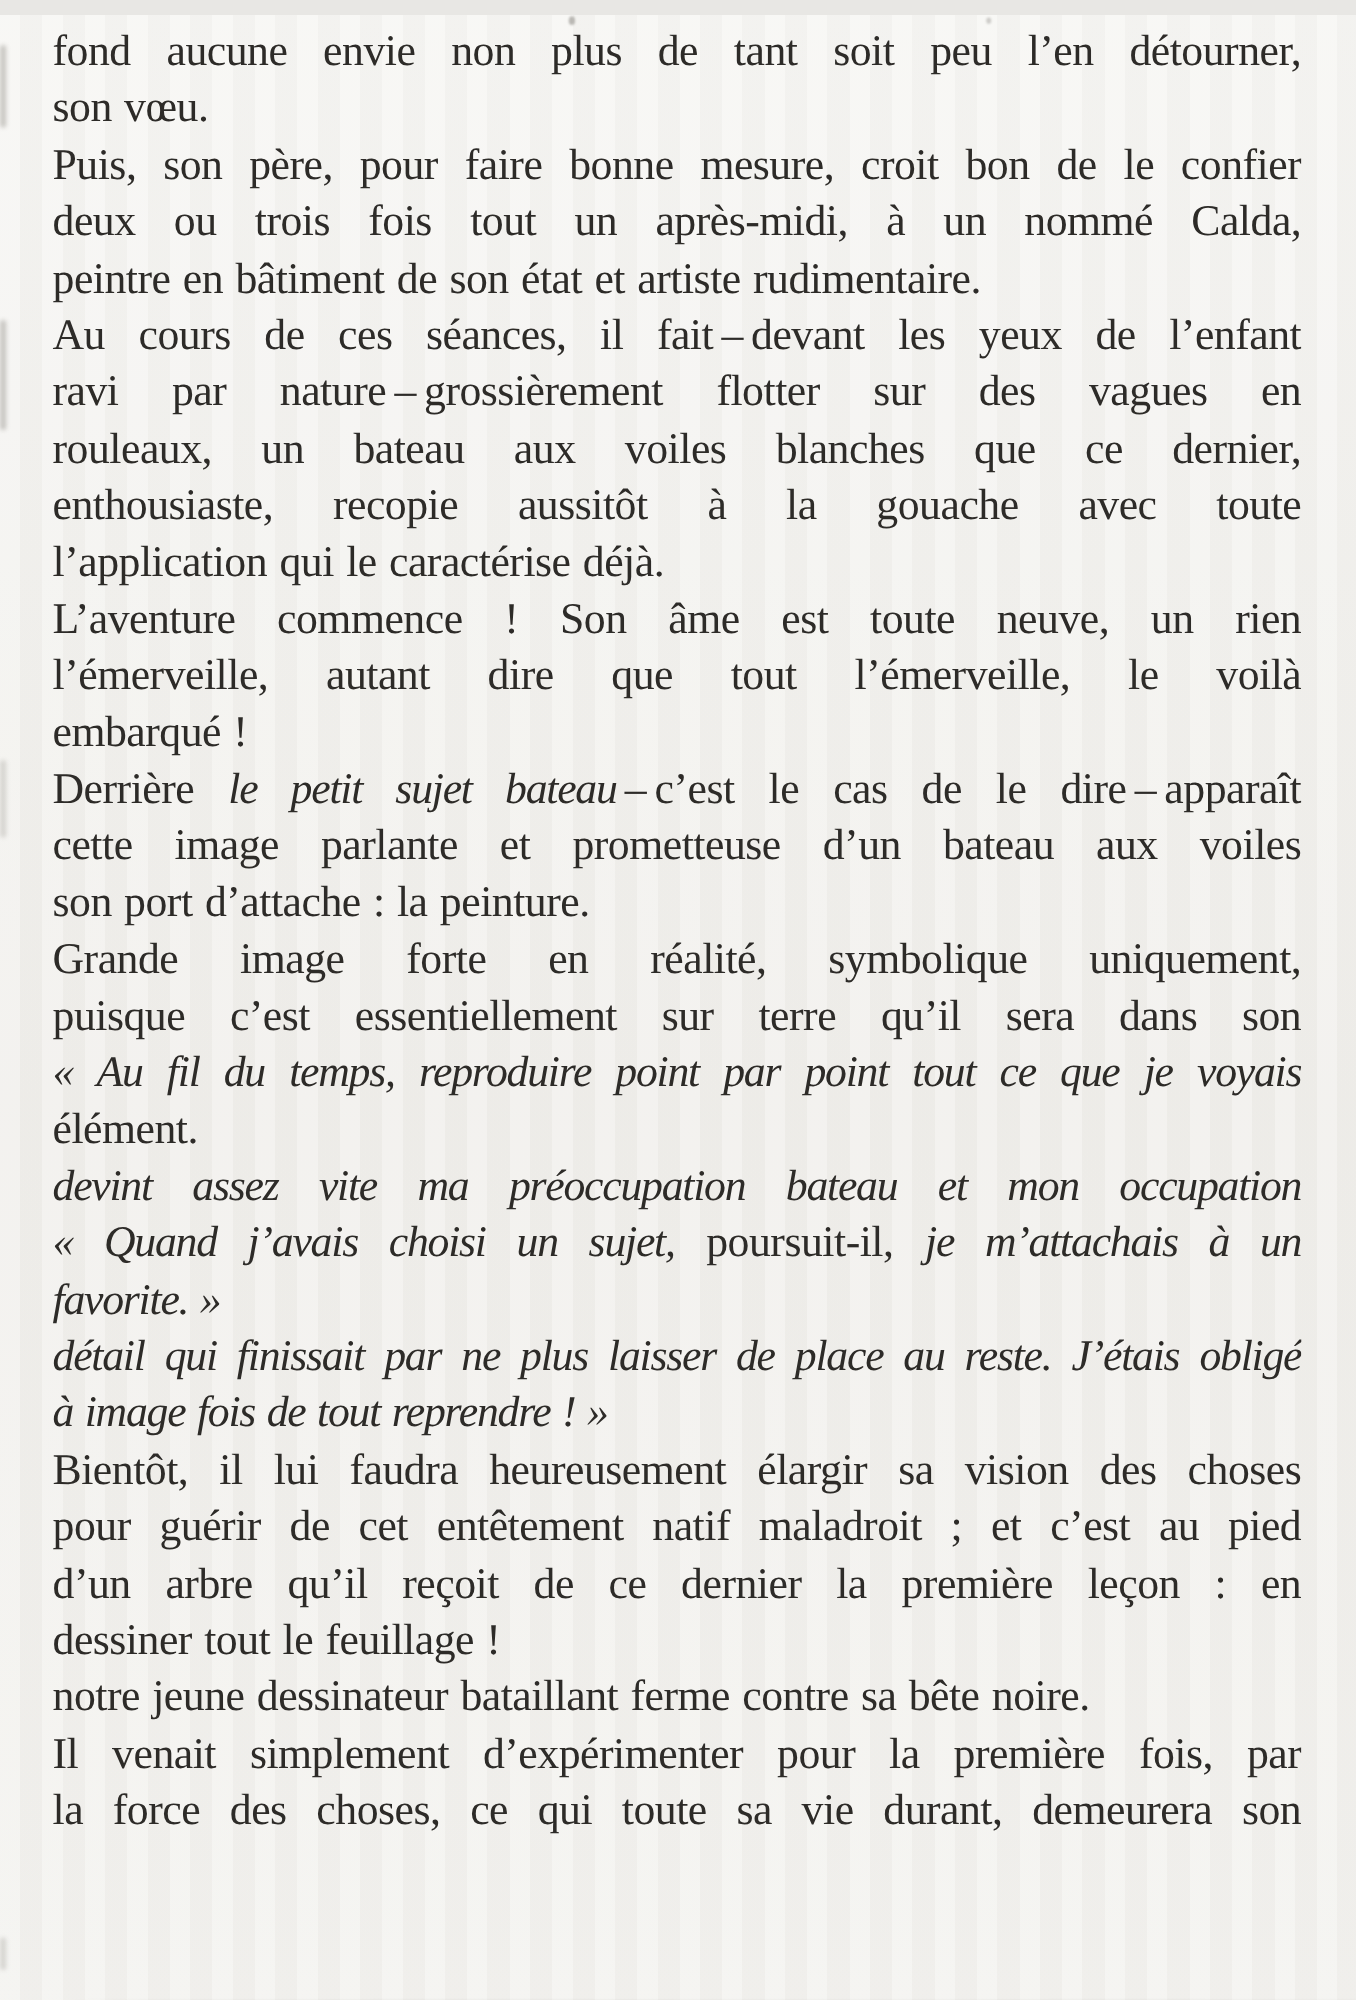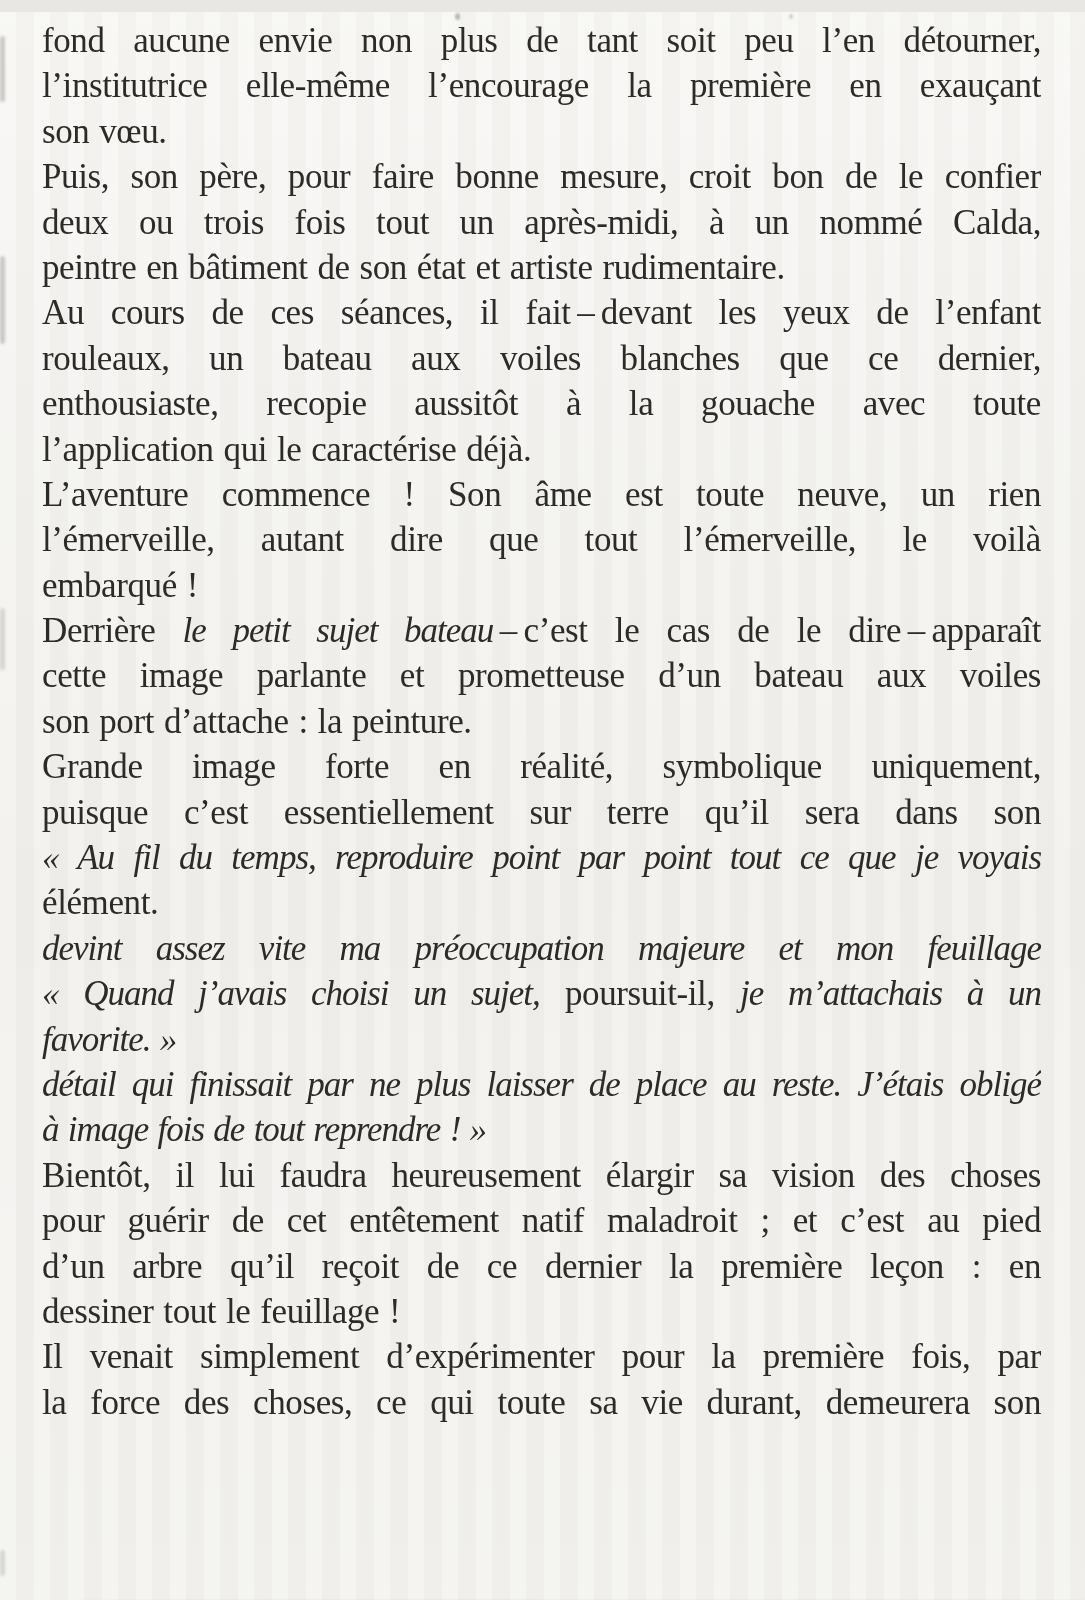--- a/index.html
+++ b/index.html
@@ -84,48 +84,49 @@
   }
   .speck-1 { left: 455px; top: 1px; width: 5px; height: 7px; }
   .speck-2 { left: 789px; top: 2px; width: 4px; height: 5px; opacity: 0.35; }
 </style>
 </head>
 <body>
 
 <div class="scan-page">
   <div class="page-text">
       <div class="line"><span>fond aucune envie non plus de tant soit peu l’en détourner,</span></div>
-      <div class="line"><span>l’institutrice elle-même l’encourage la première en exauçant</span></div>
       <div class="line end"><span>son vœu.</span></div>
       <div class="line"><span>Puis, son père, pour faire bonne mesure, croit bon de le confier</span></div>
       <div class="line"><span>deux ou trois fois tout un après-midi, à un nommé Calda,</span></div>
       <div class="line end"><span>peintre en bâtiment de son état et artiste rudimentaire.</span></div>
       <div class="line"><span>Au cours de ces séances, il fait – devant les yeux de l’enfant</span></div>
+      <div class="line"><span>ravi par nature – grossièrement flotter sur des vagues en</span></div>
       <div class="line"><span>rouleaux, un bateau aux voiles blanches que ce dernier,</span></div>
       <div class="line"><span>enthousiaste, recopie aussitôt à la gouache avec toute</span></div>
       <div class="line end"><span>l’application qui le caractérise déjà.</span></div>
       <div class="line"><span>L’aventure commence ! Son âme est toute neuve, un rien</span></div>
       <div class="line"><span>l’émerveille, autant dire que tout l’émerveille, le voilà</span></div>
       <div class="line end"><span>embarqué !</span></div>
       <div class="line"><span>Derrière </span><span class="it">le petit sujet bateau</span><span> – c’est le cas de le dire – apparaît</span></div>
       <div class="line"><span>cette image parlante et prometteuse d’un bateau aux voiles</span></div>
       <div class="line end"><span>son port d’attache : la peinture.</span></div>
       <div class="line"><span>Grande image forte en réalité, symbolique uniquement,</span></div>
       <div class="line"><span>puisque c’est essentiellement sur terre qu’il sera dans son</span></div>
       <div class="line"><span class="it">« Au fil du temps, reproduire point par point tout ce que je voyais</span></div>
       <div class="line end"><span>élément.</span></div>
-      <div class="line"><span class="it">devint assez vite ma préoccupation majeure et mon feuillage</span></div>
+      <div class="line"><span class="it">devint assez vite ma préoccupation bateau et mon occupation</span></div>
       <div class="line"><span class="it">« Quand j’avais choisi un sujet,</span><span> poursuit-il, </span><span class="it">je m’attachais à un</span></div>
       <div class="line end"><span class="it">favorite. »</span></div>
       <div class="line"><span class="it">détail qui finissait par ne plus laisser de place au reste. J’étais obligé</span></div>
       <div class="line end"><span class="it">à image fois de tout reprendre ! »</span></div>
       <div class="line"><span>Bientôt, il lui faudra heureusement élargir sa vision des choses</span></div>
       <div class="line"><span>pour guérir de cet entêtement natif maladroit ; et c’est au pied</span></div>
       <div class="line"><span>d’un arbre qu’il reçoit de ce dernier la première leçon : en</span></div>
       <div class="line end"><span>dessiner tout le feuillage !</span></div>
+      <div class="line end"><span>notre jeune dessinateur bataillant ferme contre sa bête noire.</span></div>
       <div class="line"><span>Il venait simplement d’expérimenter pour la première fois, par</span></div>
       <div class="line"><span>la force des choses, ce qui toute sa vie durant, demeurera son</span></div>
     </div>
 
   <div class="edge-streak streak-1"></div>
   <div class="edge-streak streak-2"></div>
   <div class="edge-streak streak-3"></div>
   <div class="edge-streak streak-4"></div>
   <div class="top-speck speck-1"></div>
   <div class="top-speck speck-2"></div>

